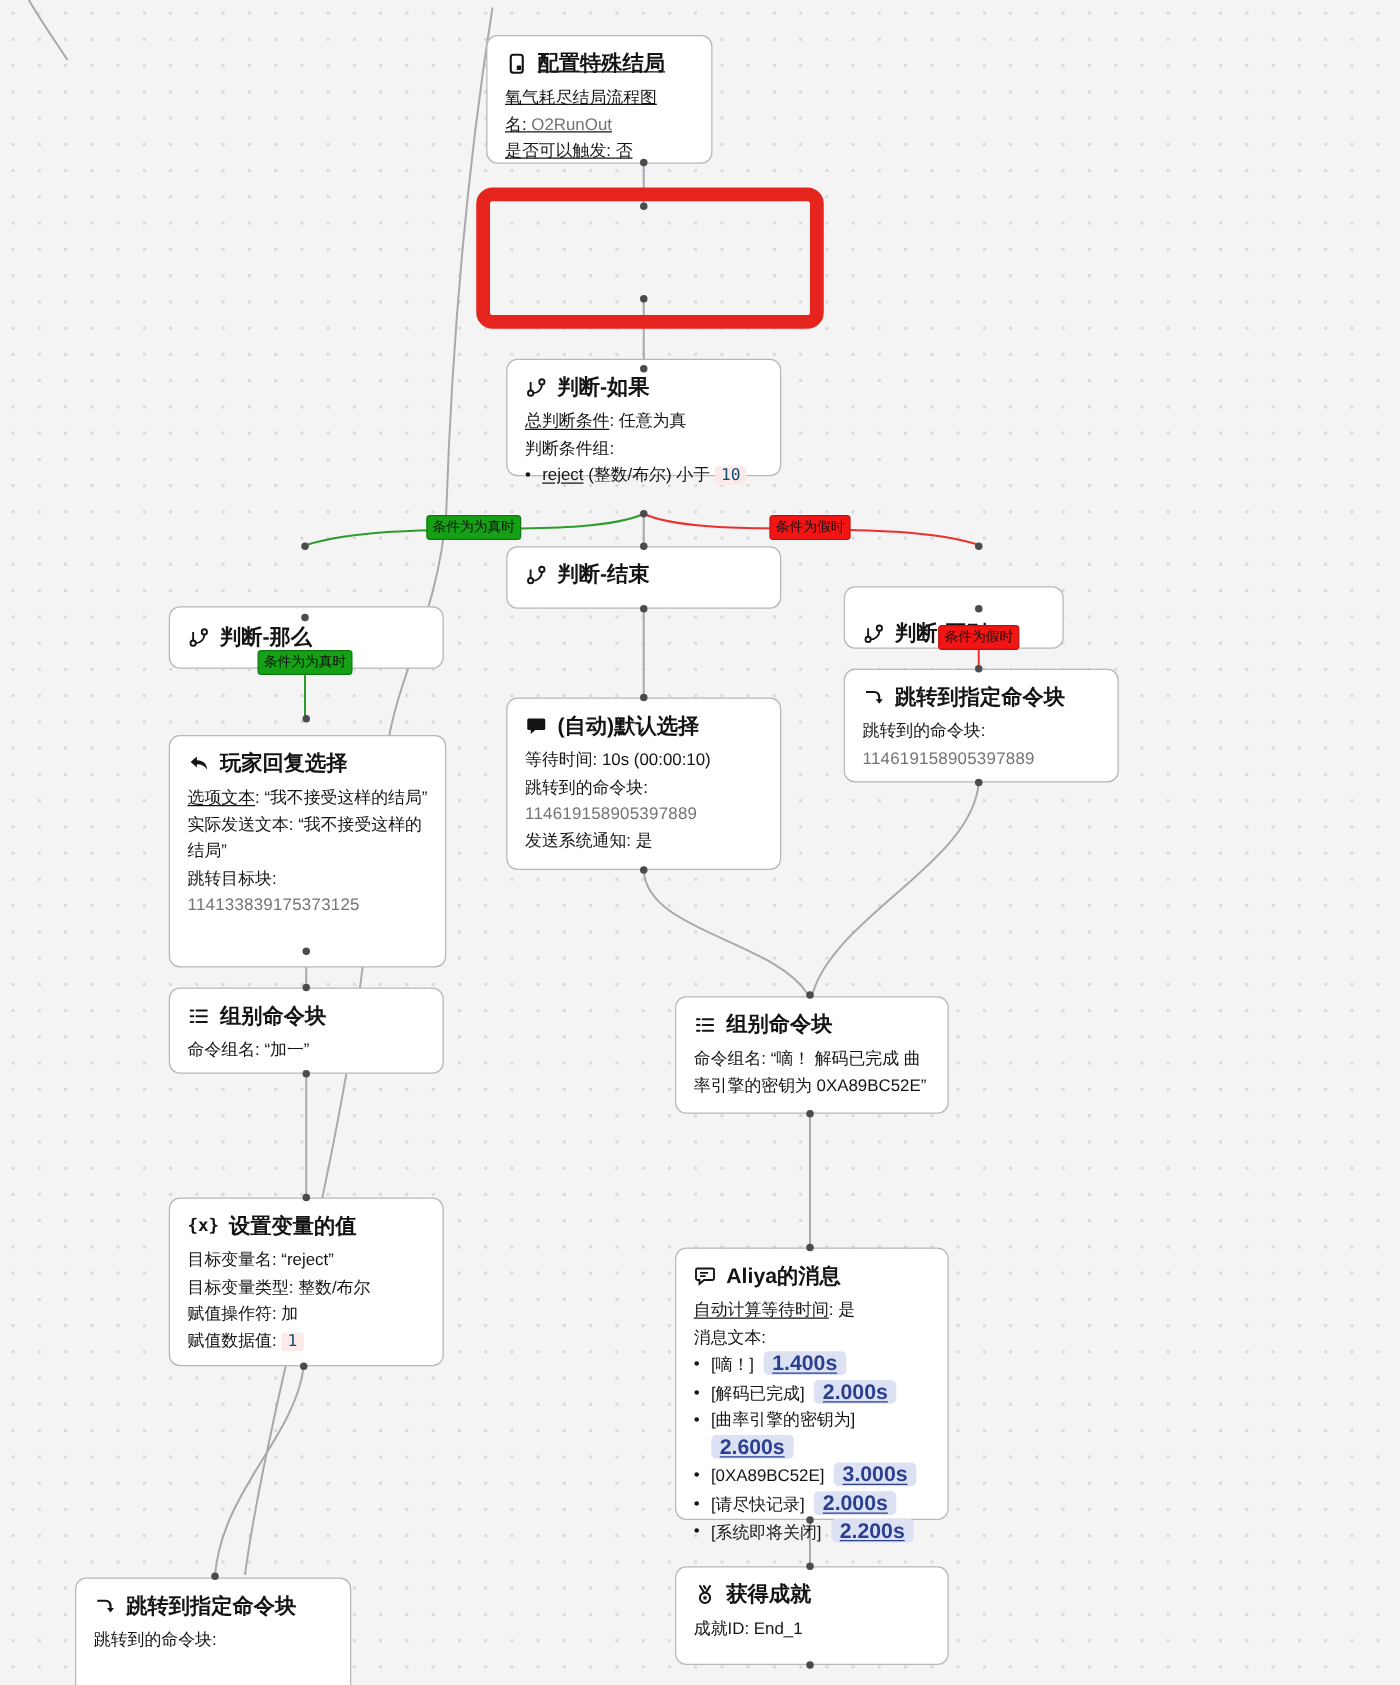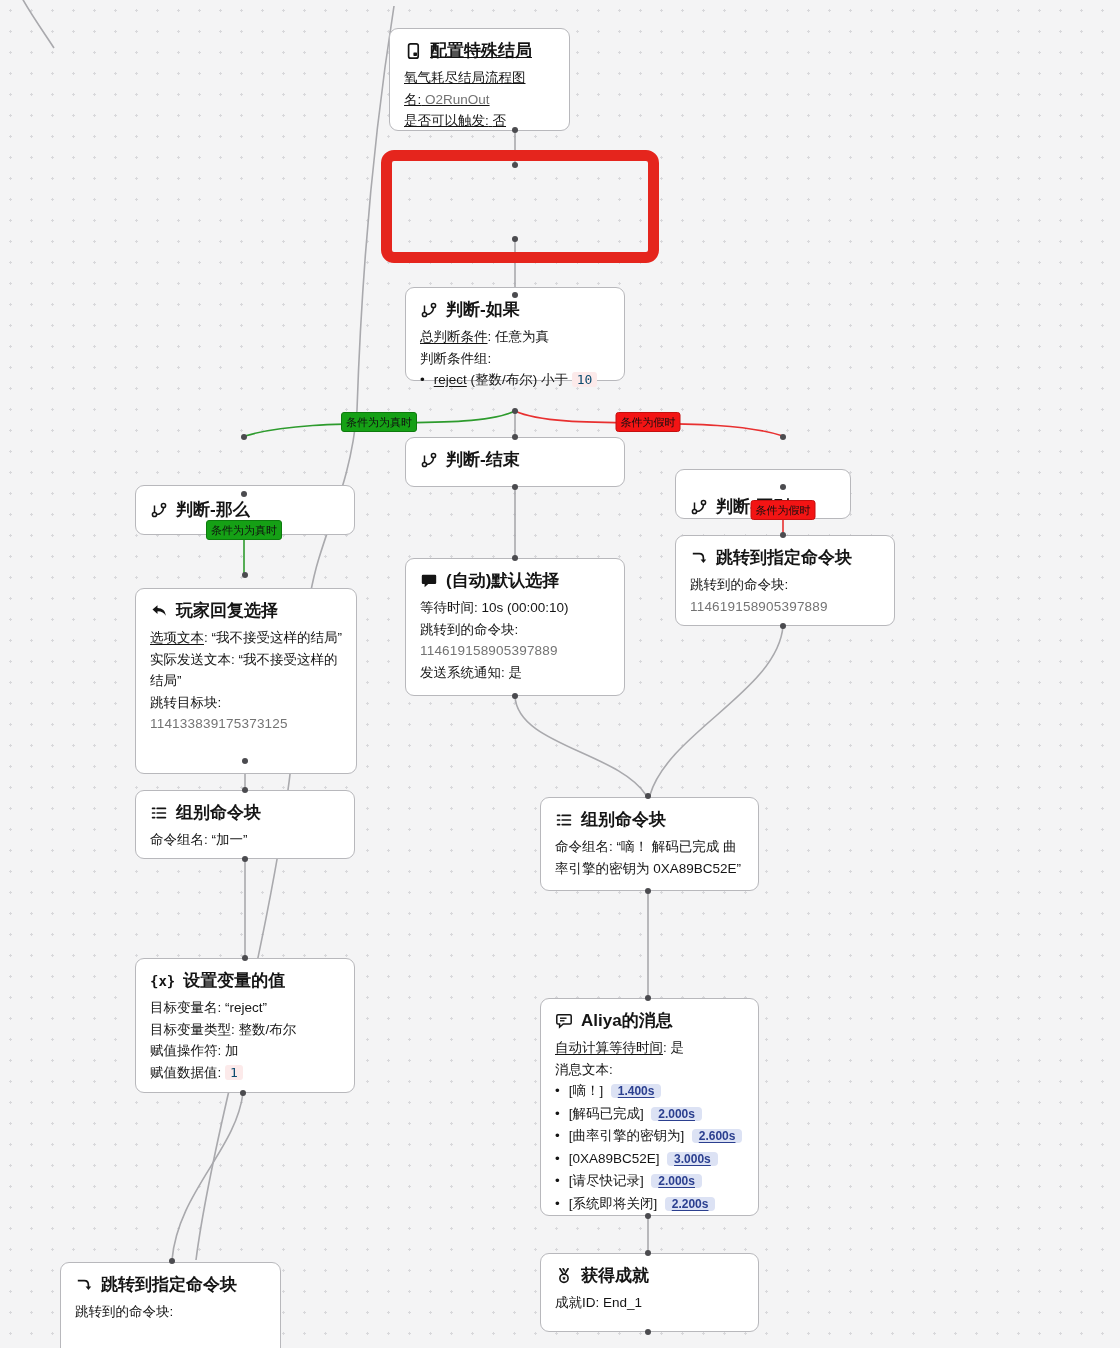--- a/index.html
+++ b/index.html
@@ -20,21 +20,21 @@
   }
   .node-title{display:flex;align-items:center;gap:8px;font-size:17px;font-weight:700;line-height:26px;white-space:nowrap;}
   .node-title .ttl-u{text-underline-offset:3px;}
   .node-body{font-size:13.5px;line-height:21.5px;margin-top:3px;}
   .icon{width:18px;height:18px;flex:0 0 18px;}
   .icon-text{font-weight:700;font-size:14px;font-family:"DejaVu Sans Mono",monospace;}
   .u{text-decoration:underline;text-underline-offset:2px;}
   .link{color:#737373;}
   .num{letter-spacing:.2px;}
   .val-red{color:#0c4a6e;background:#fceaea;padding:0 5px;border-radius:3px;font-family:"DejaVu Sans Mono",monospace;font-size:13px;}
-  .badge{background:#dce2f4;color:#2b3f8f;font-weight:700;font-size:12px;padding:0 7px;border-radius:4px;text-decoration:underline;text-underline-offset:2px;white-space:nowrap;}
+  .badge{background:#dce2f4;color:#2b3f8f;font-weight:700;font-size:17px;padding:0 7px;border-radius:4px;text-decoration:underline;text-underline-offset:2px;white-space:nowrap;}
   .bullet{display:flex;gap:9px;}
   .bullet .bdot{flex:0 0 auto;}
   .edge-label{
     position:absolute;transform:translate(-50%,-50%);z-index:4;
     font-size:11px;line-height:13px;color:#101010;padding:2.5px 4px;border-radius:3px;white-space:nowrap;
   }
   .edge-label.green{background:#15a015;border:1px solid #0d7a0d;}
   .edge-label.red{background:#f31414;border:1px solid #c40f0f;}
   .hl-frame{
     position:absolute;left:381px;top:150px;width:278px;height:113px;box-sizing:border-box;

